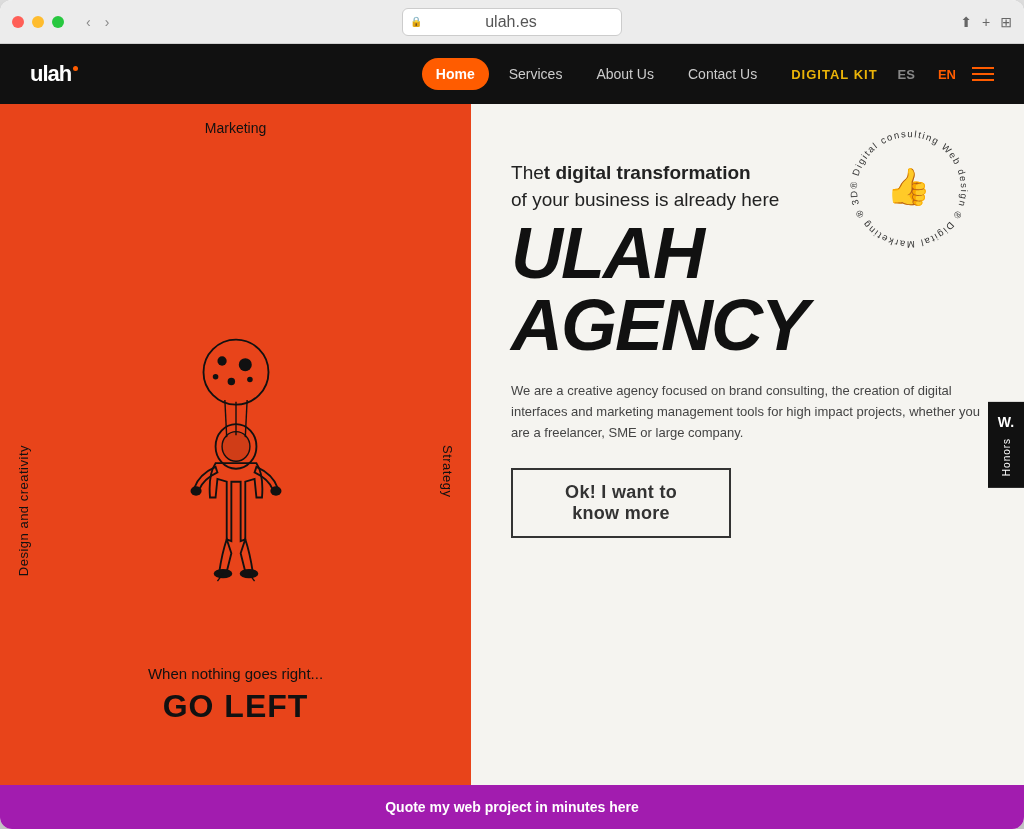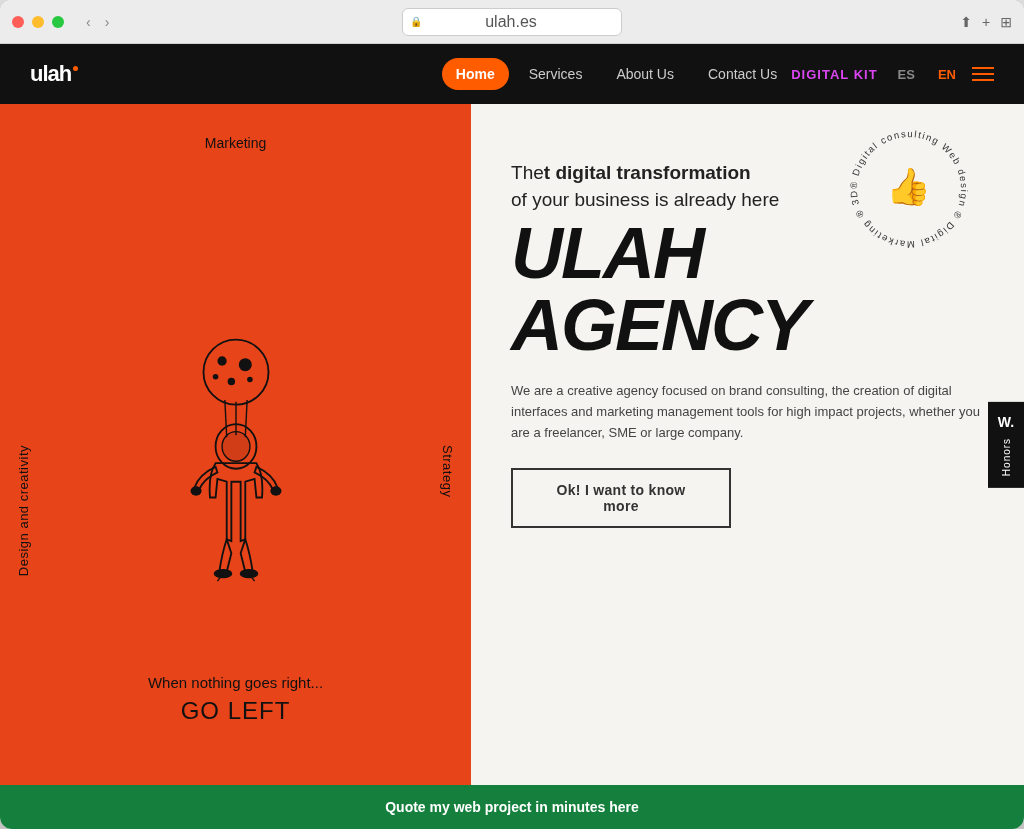--- a/index.html
+++ b/index.html
@@ -149,24 +149,25 @@
       text-decoration: none;
       border-radius: 20px;
     }
     .nav-link.active {
       background: #ff5c00;
       color: #fff;
       font-weight: 600;
     }
 
     .nav-digital-kit {
-      color: #d946ef;
+      color: #eab308;
       font-size: 13px;
       font-weight: 800;
       letter-spacing: 1px;
+      margin-left: 20px;
       margin-right: 20px;
       cursor: pointer;
     }
 
     .nav-lang {
       display: flex;
       gap: 4px;
       align-items: center;
       margin-right: 16px;
     }
@@ -211,21 +212,21 @@
       position: relative;
       display: flex;
       flex-direction: column;
       align-items: center;
       justify-content: center;
       overflow: hidden;
     }
 
     .side-text-marketing {
       position: absolute;
-      top: 31px;
+      top: 16px;
       left: 50%;
       transform: translateX(-50%);
       color: #111;
       font-size: 14px;
       white-space: nowrap;
     }
 
     .side-text-design {
       position: absolute;
       left: 16px;
@@ -276,22 +277,22 @@
       text-align: center;
       white-space: nowrap;
     }
     .nothing-goes-right {
       color: #111;
       font-size: 15px;
       margin-bottom: 6px;
     }
     .go-left {
       color: #111;
-      font-size: 24px;
-      font-weight: 400;
+      font-size: 32px;
+      font-weight: 700;
       letter-spacing: 1px;
     }
 
     
     .right-panel {
       background: #f5f4f0;
       flex: 1;
       padding: 30px 35px 30px 40px;
       position: relative;
       display: flex;
@@ -340,21 +341,21 @@
       font-size: 13px;
       color: #444;
       line-height: 1.6;
     }
 
     .cta-btn {
       display: inline-block;
       border: 2px solid #333;
       background: transparent;
       color: #333;
-      font-size: 14px;
+      font-size: 18px;
       font-weight: 600;
       padding: 12px 30px;
       cursor: pointer;
       letter-spacing: 0.3px;
       max-width: 220px;
     }
 
     
     .side-w {
       position: absolute;
@@ -378,21 +379,21 @@
     }
     .side-w-honors {
       font-size: 10px;
       writing-mode: vertical-rl;
       transform: rotate(180deg);
       letter-spacing: 1px;
     }
 
     
     .footer-bar {
-      background: #15803d;
+      background: #a21caf;
       color: #fff;
       text-align: center;
       padding: 14px;
       font-size: 14px;
       font-weight: 600;
       flex-shrink: 0;
       cursor: pointer;
     }
   </style>
 </head>

